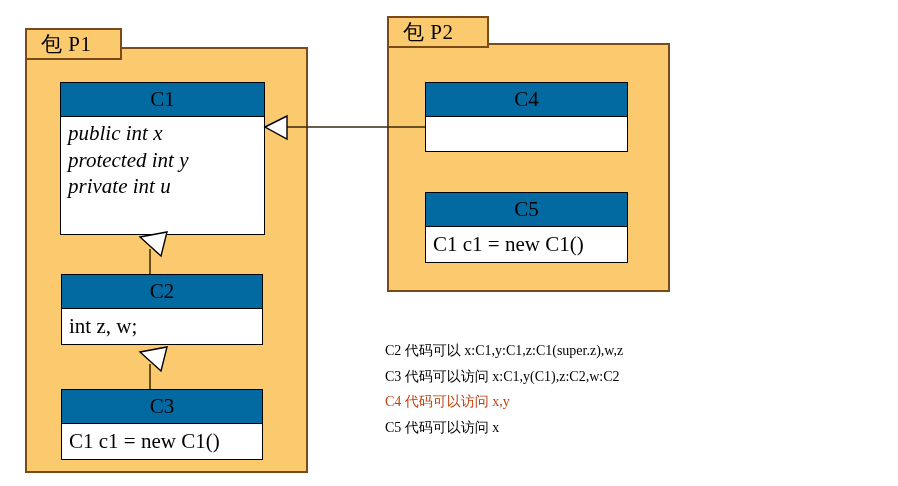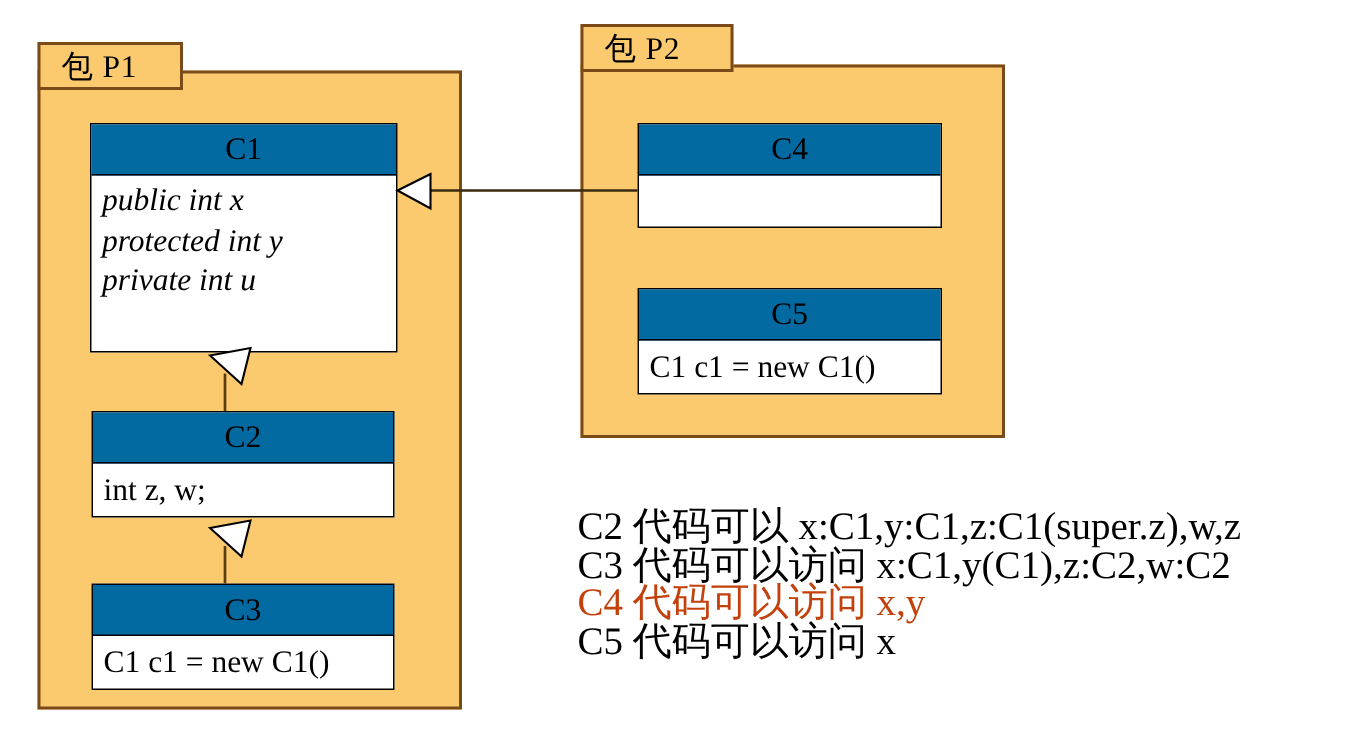--- a/index.html
+++ b/index.html
@@ -61,21 +61,21 @@
     color: #000;
     padding-left: 7px;
     box-sizing: border-box;
     white-space: nowrap;
     background: transparent;
   }
   .cls-body.empty { min-height: 10px; }
   
   .legend {
     position: absolute;
-    font-size: 26px;
+    font-size: 14px;
     line-height: 25.5px;
     color: #000000;
     white-space: nowrap;
   }
   .legend-line { display: block; }
   .legend-line.red { color: #c2410c; }
   svg { position: absolute; left: 0; top: 0; overflow: visible; }
 </style>
 </head>
 <body>

